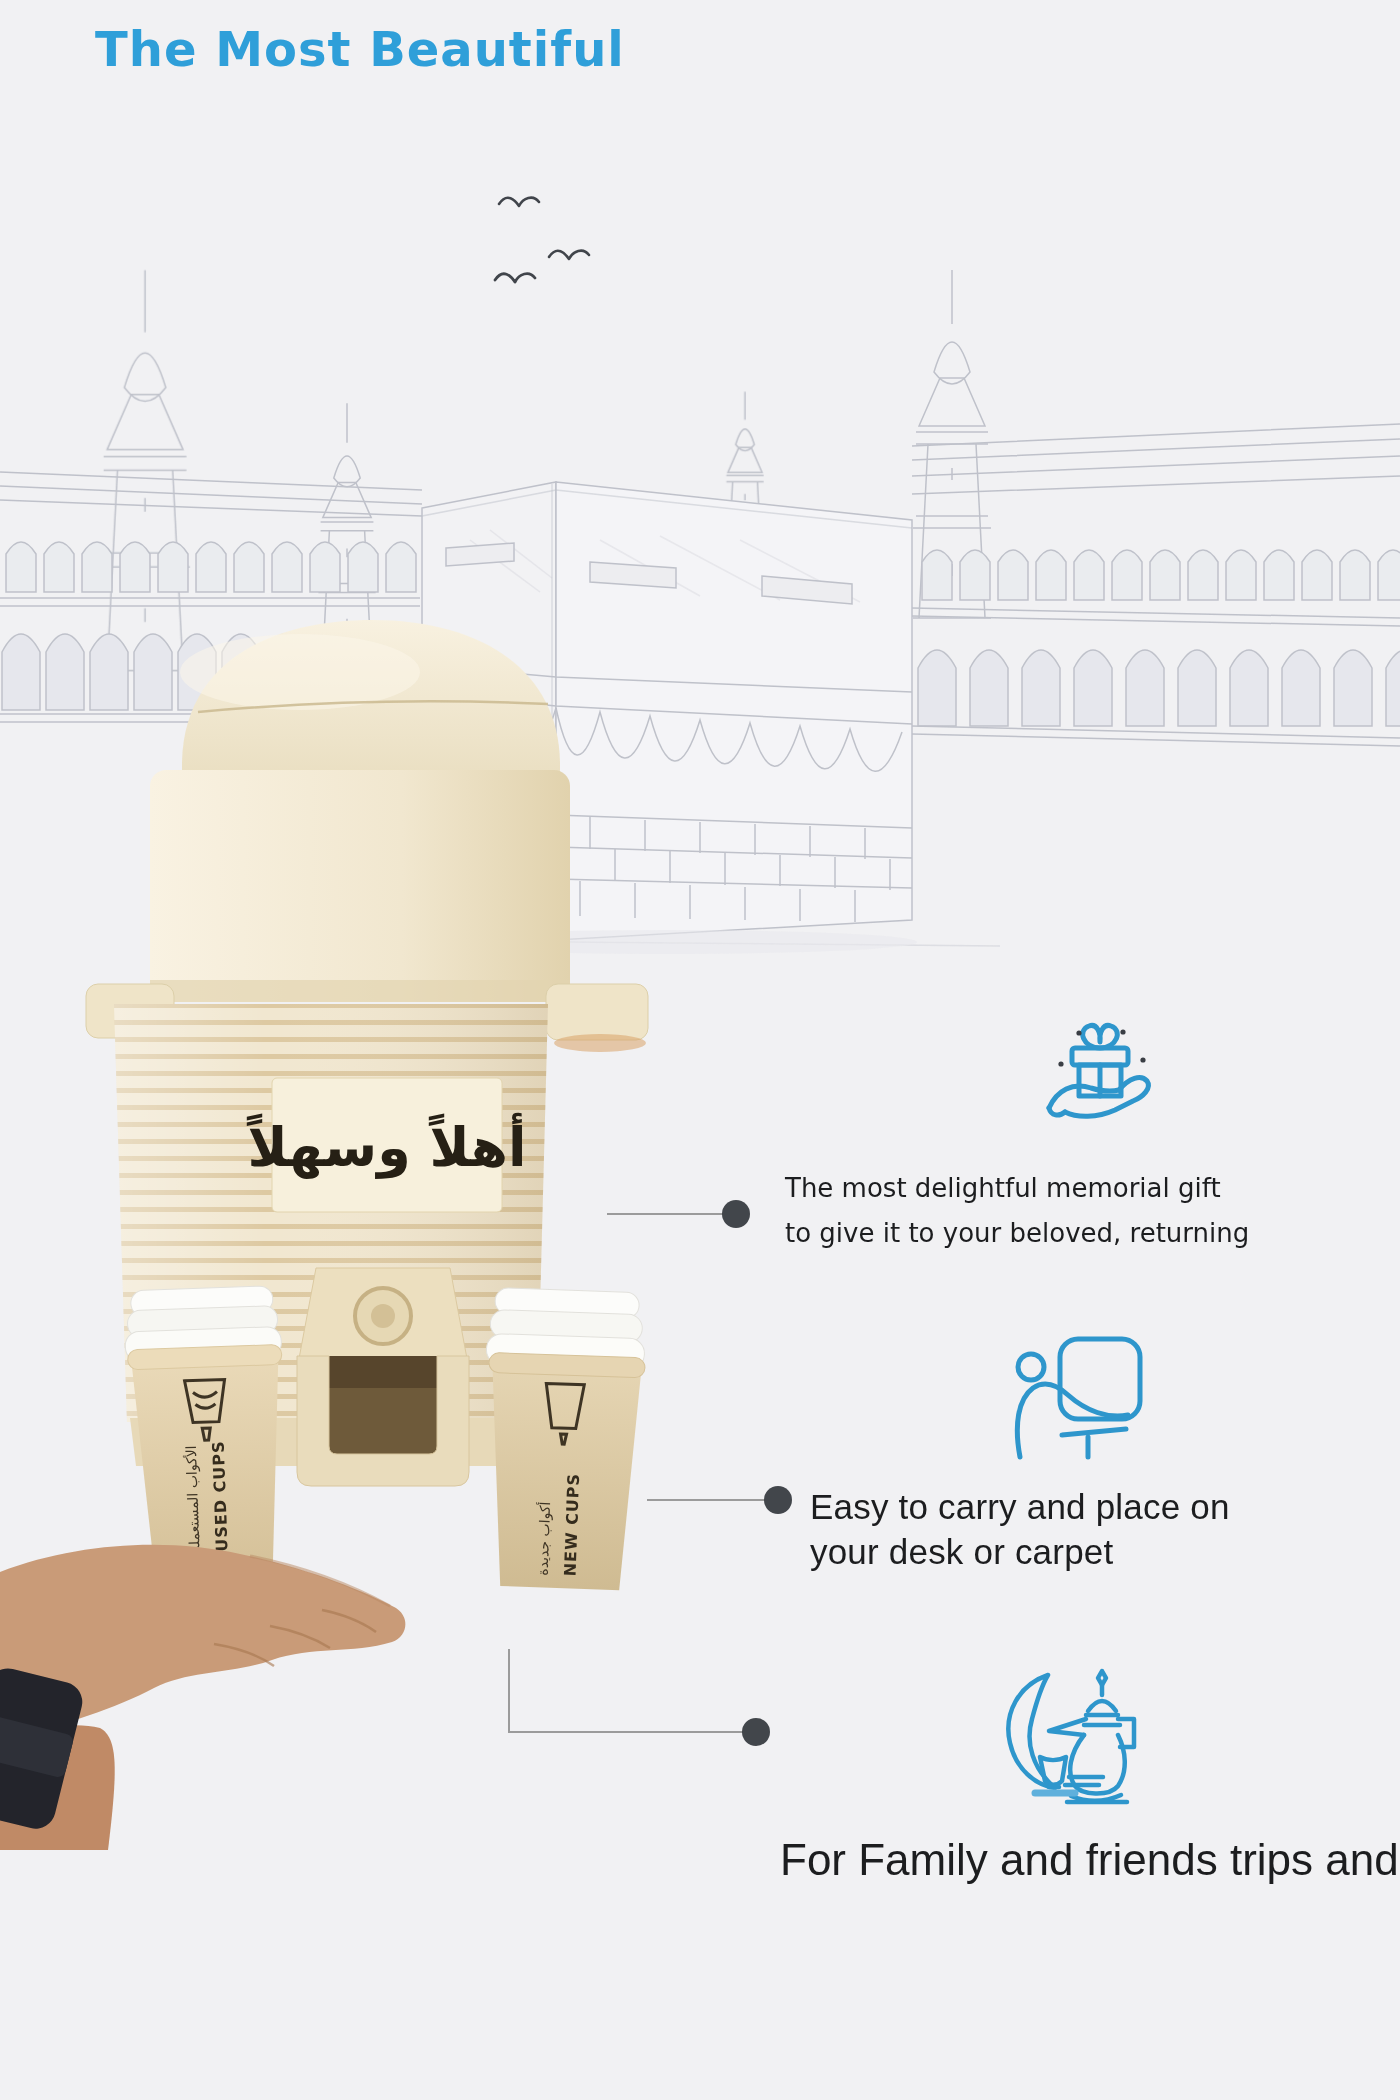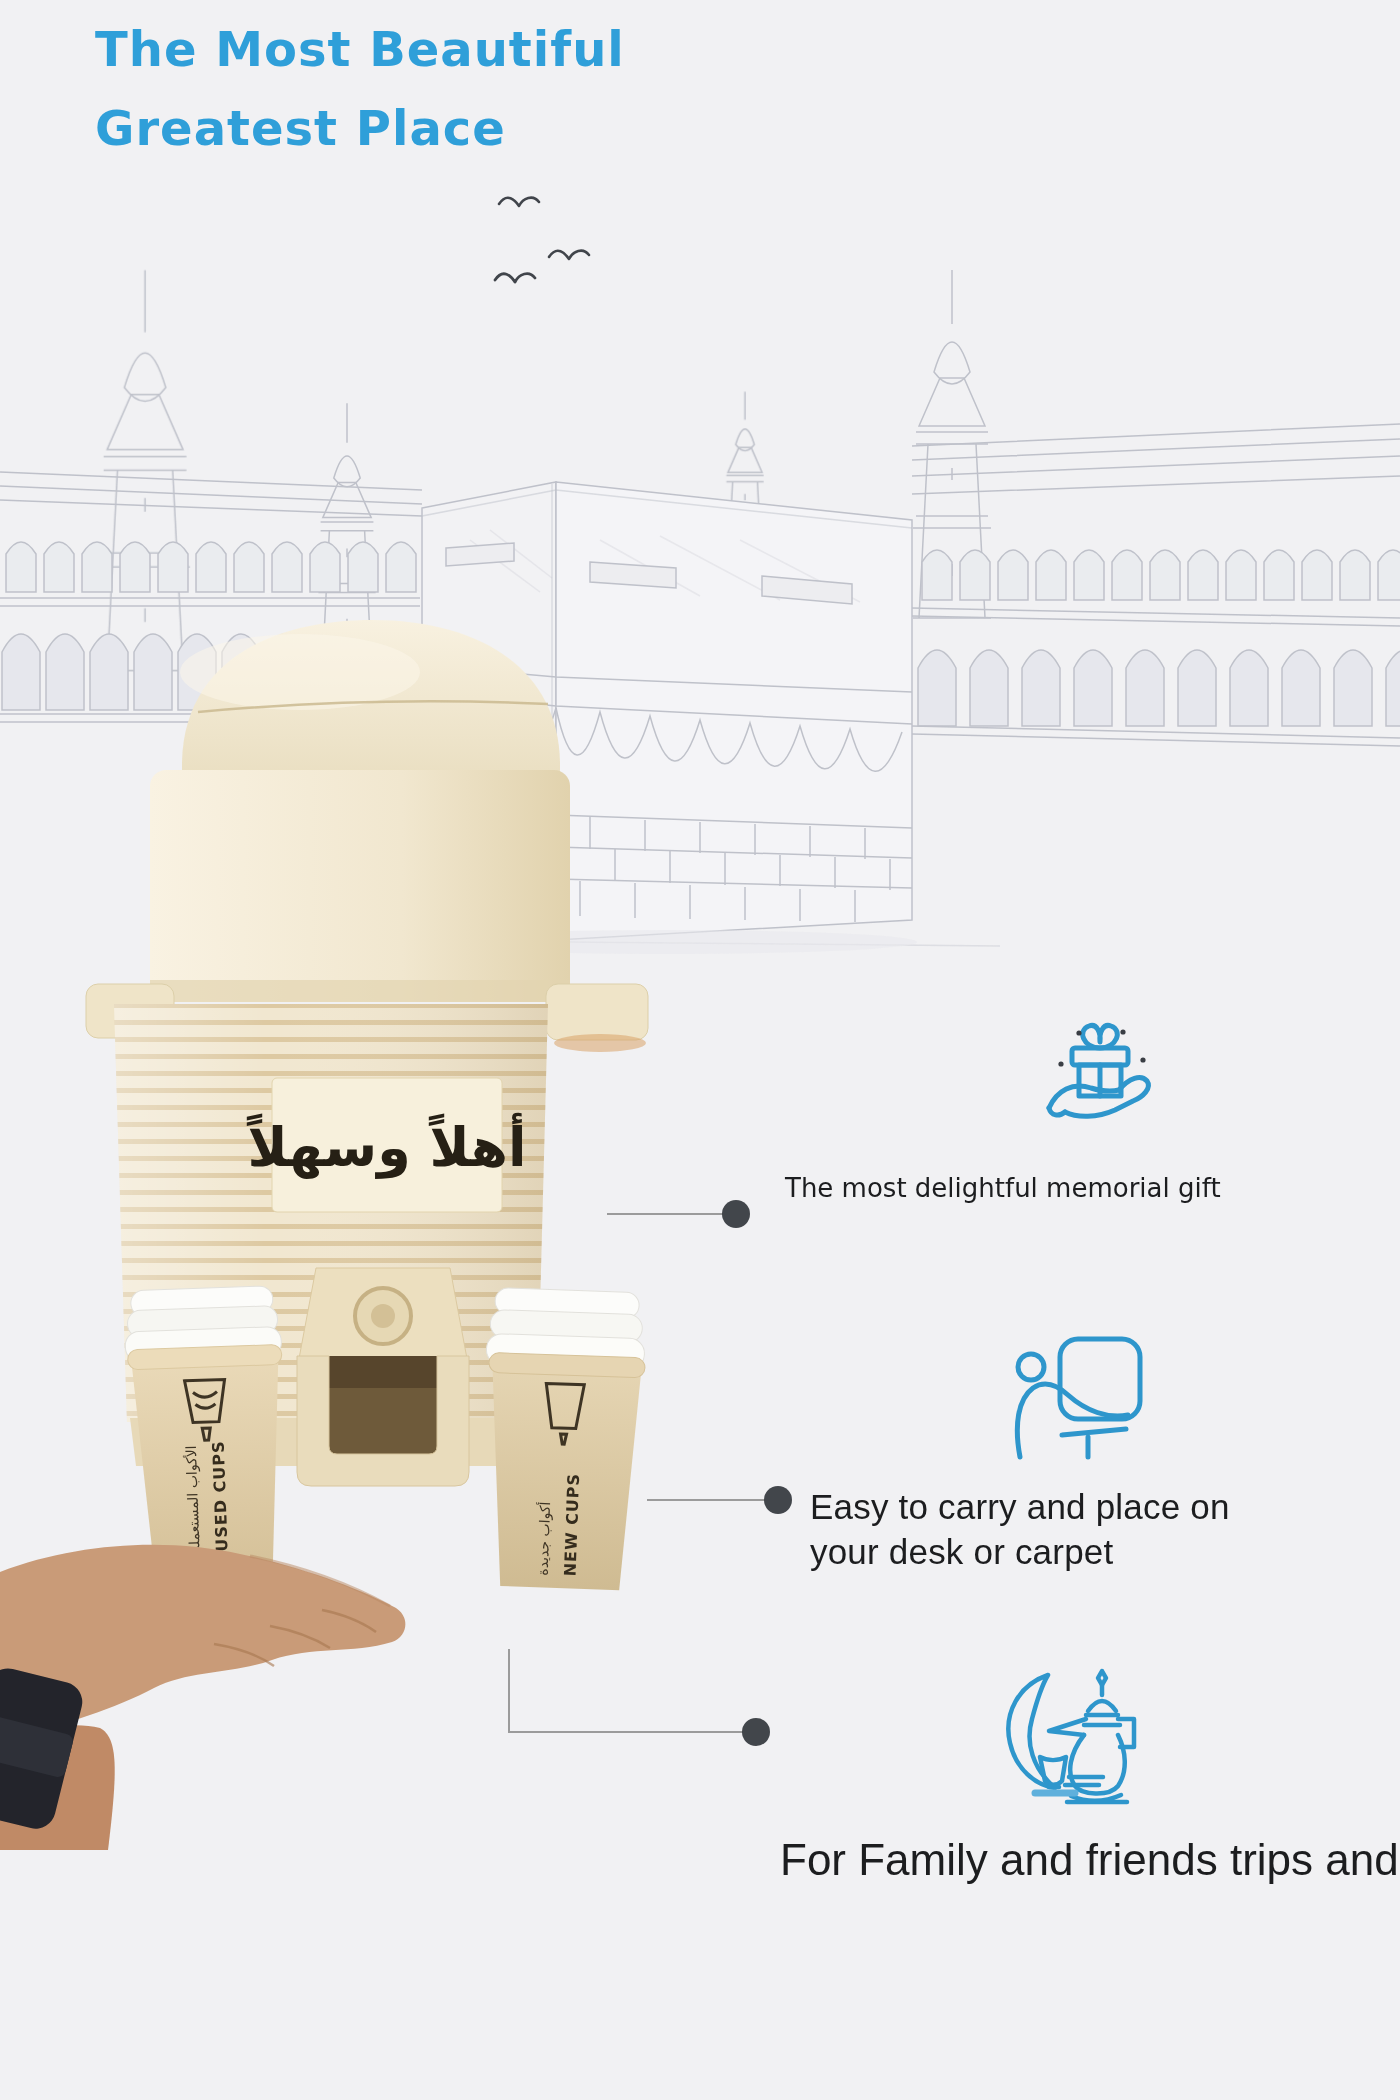--- a/index.html
+++ b/index.html
@@ -135,21 +135,20 @@
         <path d="M615,609 V641 M670,611 V643 M725,613 V645 M780,615 V646 M835,617 V648 M890,619 V650"></path>
         <path d="M580,641 V676 M635,643 V678 M690,645 V679 M745,647 V680 M800,649 V681 M855,650 V682"></path>
         <path d="M340,700 L1000,706" opacity="0.4"></path>
         <ellipse cx="667" cy="702" rx="250" ry="12" fill="#e8e8ec" stroke="none" opacity="0.6"></ellipse>
       </g>
     </g>
   </svg>
 
   <div class="title">
     <div class="tline">The Most Beautiful</div>
-    <div class="tline">Greatest Place</div>
   </div>
 
   <svg class="bird" style="left:497px;top:188px" width="44" height="28" viewBox="0 0 44 28">
     <path d="M2,16 C10,4 18,12 22,18 M22,18 C26,10 36,6 42,14" stroke="#41454b" stroke-width="2.6" fill="none" stroke-linecap="round"></path>
   </svg>
   <svg class="bird" style="left:546px;top:241px" width="46" height="28" viewBox="0 0 44 28">
     <path d="M2,16 C10,4 18,12 22,18 M22,18 C26,10 36,6 42,14" stroke="#41454b" stroke-width="2.6" fill="none" stroke-linecap="round"></path>
   </svg>
   <svg class="bird" style="left:493px;top:264px" width="44" height="28" viewBox="0 0 44 28">
     <path d="M2,16 C10,4 18,12 22,18 M22,18 C26,10 36,6 42,14" stroke="#41454b" stroke-width="2.8" fill="none" stroke-linecap="round"></path>
@@ -276,20 +275,21 @@
     </g>
     <g fill="#3a3e44" stroke="none">
       <circle cx="26" cy="46" r="2.6"></circle>
         <circle cx="44" cy="15" r="2.6"></circle>
         <circle cx="88" cy="14" r="2.6"></circle>
         <circle cx="108" cy="42" r="2.6"></circle>
     </g>
   </svg>
   <div class="ftext rounded" style="left:785px;top:1166px;width:600px">
     <div class="fline">The most delightful memorial gift</div>
+    <div class="fline">to give it to your beloved, returning</div>
   </div>
 
   <svg class="feature-icon" style="left:1000px;top:1325px" width="150" height="140" viewBox="0 0 150 140">
     <g stroke="#2e96cc" stroke-width="5" fill="none" stroke-linecap="round" stroke-linejoin="round">
       <circle cx="31" cy="42" r="13"></circle>
       <rect x="60" y="14" width="80" height="80" rx="18"></rect>
       <path d="M20,132 C14,100 18,74 33,63 C45,55 57,60 68,70 C86,86 108,94 128,90"></path>
       <path d="M62,110 C84,108 106,106 126,104"></path>
       <path d="M88,112 V132"></path>
     </g>

